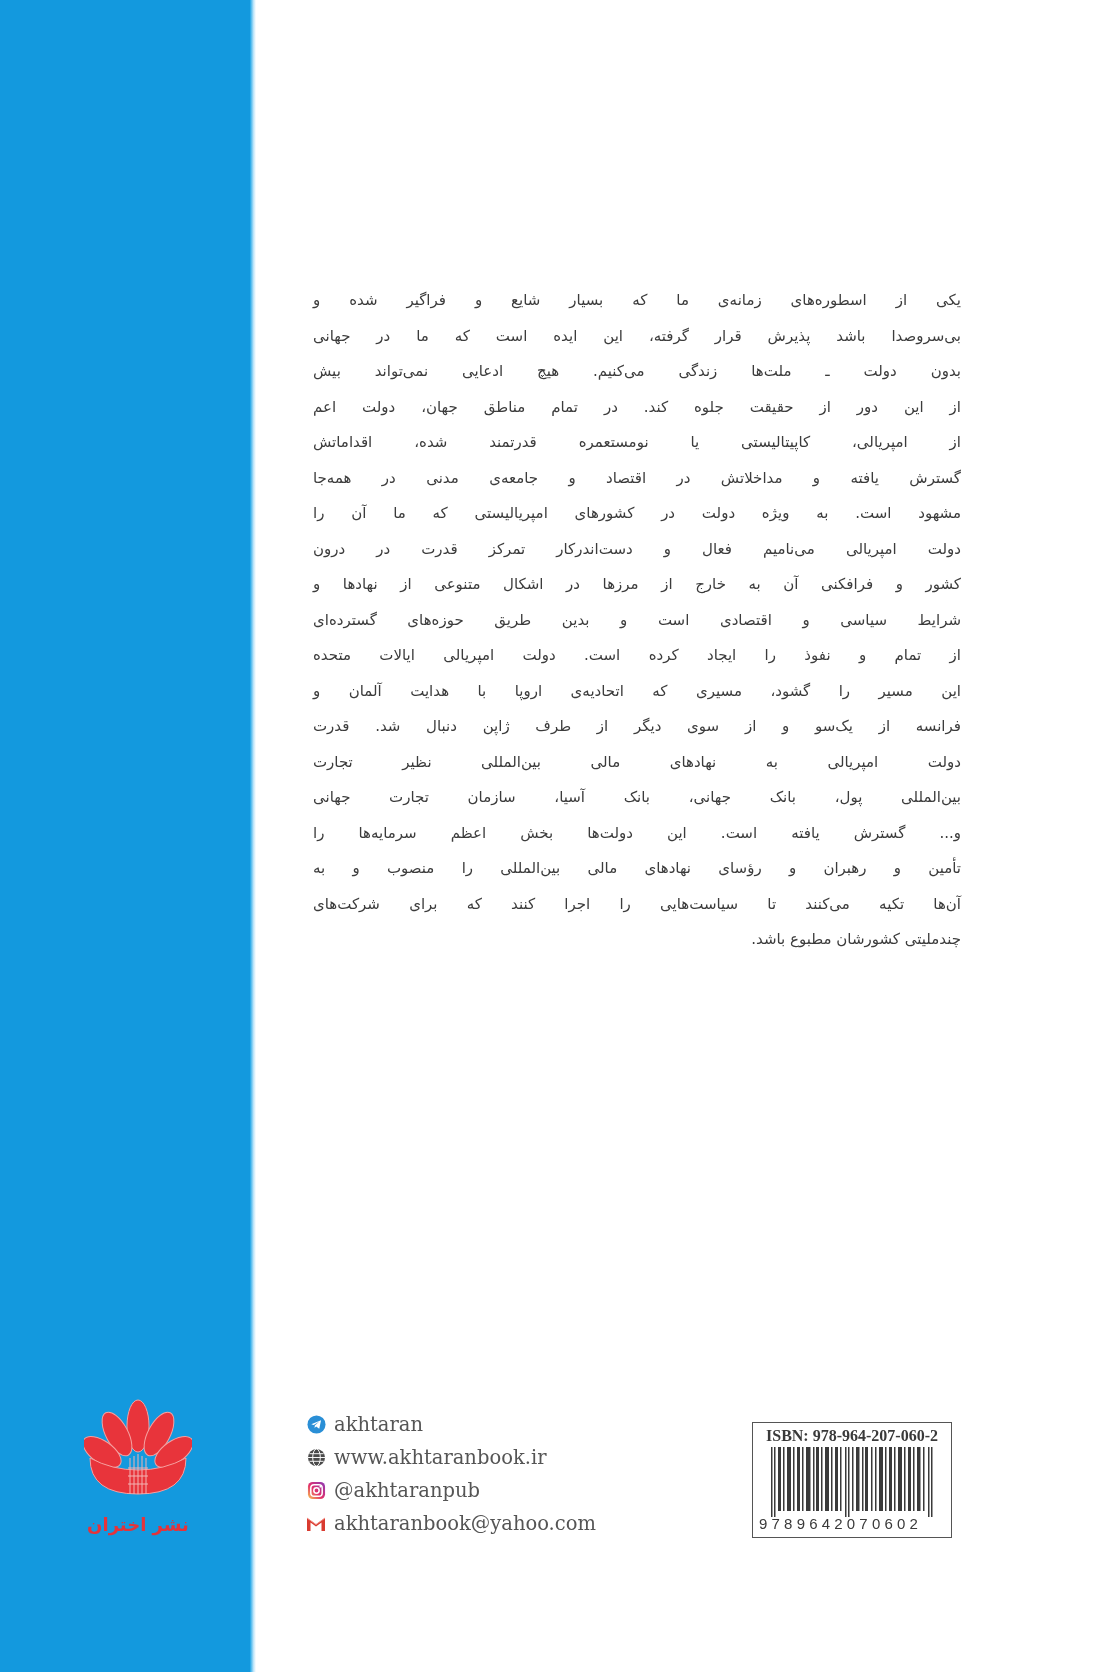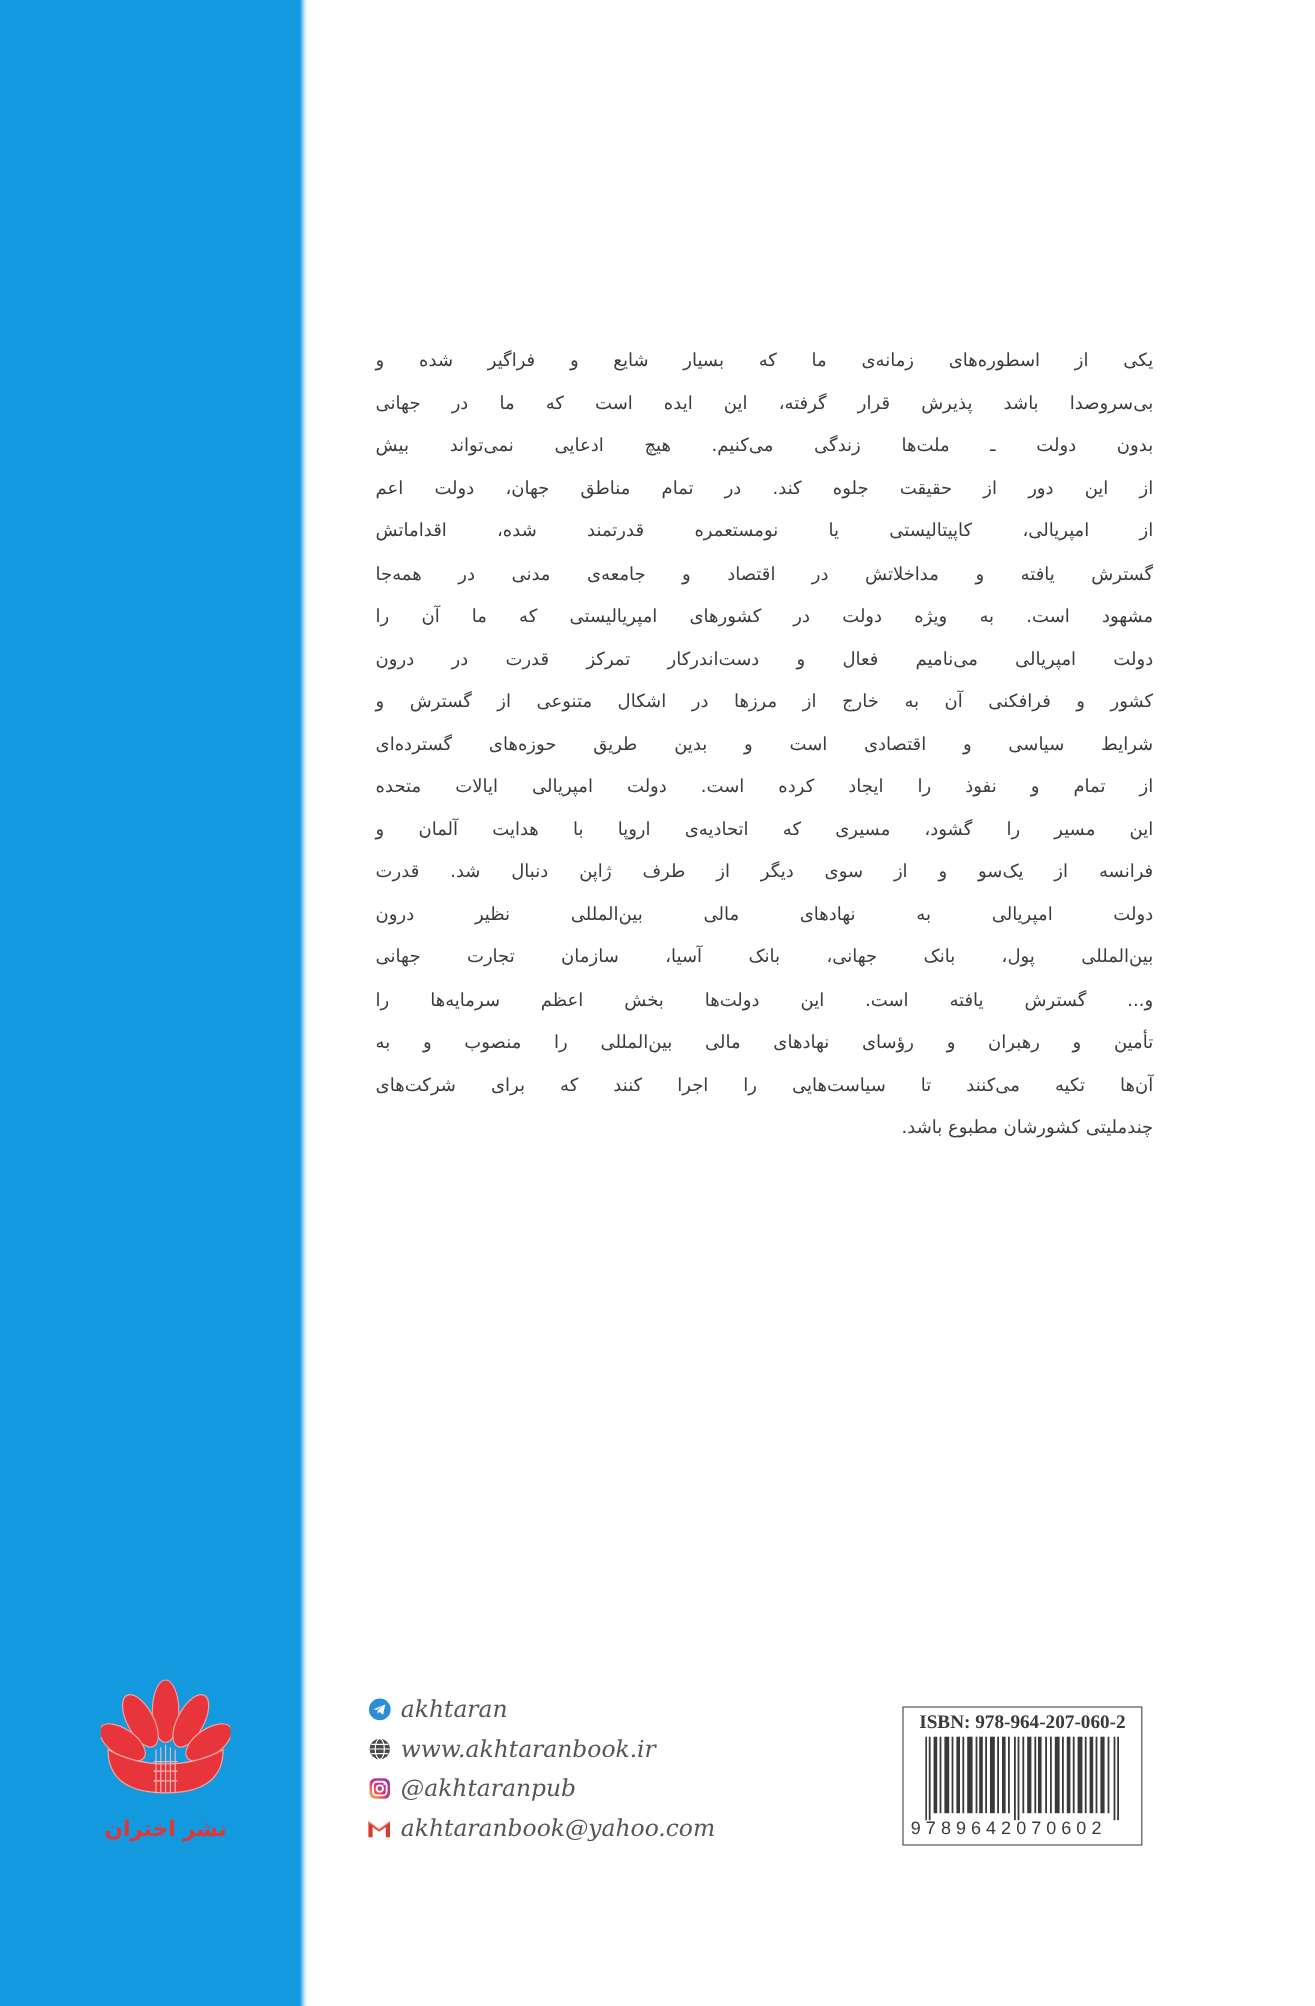--- a/index.html
+++ b/index.html
@@ -43,21 +43,21 @@
     position: absolute; left: 306px; top: 1408px; width: 330px;
   }
   .contact-row {
     display: flex; align-items: center; height: 33px;
   }
   .contact-icon {
     width: 20px; height: 20px; margin-right: 8px; flex: 0 0 20px;
     display: flex; align-items: center; justify-content: center;
   }
   .contact-text {
-    font-family: "DejaVu Serif", serif; font-style: italic;
+    font-family: "DejaVu Serif", serif; 
     font-size: 19.5px; color: #555555; white-space: nowrap;
   }
 
   .barcode-box {
     position: absolute; left: 752px; top: 1422px; width: 200px; height: 116px;
     border: 1.5px solid #555; box-sizing: border-box; background: #fff;
   }
   .isbn-label {
     position: absolute; left: 0; top: 4px; width: 100%; text-align: center;
     font-family: "Liberation Serif", serif; font-weight: bold; font-size: 16px;
@@ -80,26 +80,26 @@
 
 <div class="blurb">
   <span class="line">یکی از اسطوره‌های زمانه‌ی ما که بسیار شایع و فراگیر شده و</span>
   <span class="line">بی‌سروصدا باشد پذیرش قرار گرفته، این ایده است که ما در جهانی</span>
   <span class="line">بدون دولت ـ ملت‌ها زندگی می‌کنیم. هیچ ادعایی نمی‌تواند بیش</span>
   <span class="line">از این دور از حقیقت جلوه کند. در تمام مناطق جهان، دولت اعم</span>
   <span class="line">از امپریالی، کاپیتالیستی یا نومستعمره قدرتمند شده، اقداماتش</span>
   <span class="line">گسترش یافته و مداخلاتش در اقتصاد و جامعه‌ی مدنی در همه‌جا</span>
   <span class="line">مشهود است. به ویژه دولت در کشورهای امپریالیستی که ما آن را</span>
   <span class="line">دولت امپریالی می‌نامیم فعال و دست‌اندرکار تمرکز قدرت در درون</span>
-  <span class="line">کشور و فرافکنی آن به خارج از مرزها در اشکال متنوعی از گسترش و</span>
+  <span class="line">کشور و فرافکنی آن به خارج از مرزها در اشکال متنوعی از نهادها و</span>
   <span class="line">شرایط سیاسی و اقتصادی است و بدین طریق حوزه‌های گسترده‌ای</span>
   <span class="line">از تمام و نفوذ را ایجاد کرده است. دولت امپریالی ایالات متحده</span>
   <span class="line">این مسیر را گشود، مسیری که اتحادیه‌ی اروپا با هدایت آلمان و</span>
   <span class="line">فرانسه از یک‌سو و از سوی دیگر از طرف ژاپن دنبال شد. قدرت</span>
-  <span class="line">دولت امپریالی به نهادهای مالی بین‌المللی نظیر درون</span>
+  <span class="line">دولت امپریالی به نهادهای مالی بین‌المللی نظیر تجارت</span>
   <span class="line">بین‌المللی پول، بانک جهانی، بانک آسیا، سازمان تجارت جهانی</span>
   <span class="line">و... گسترش یافته است. این دولت‌ها بخش اعظم سرمایه‌ها را</span>
   <span class="line">تأمین و رهبران و رؤسای نهادهای مالی بین‌المللی را منصوب و به</span>
   <span class="line">آن‌ها تکیه می‌کنند تا سیاست‌هایی را اجرا کنند که برای شرکت‌های</span>
   <span class="line last">چندملیتی کشورشان مطبوع باشد.</span>
 </div>
 
 <div class="logo">
   <svg width="108" height="100" viewBox="0 0 108 100">
     <g fill="#e8343b" stroke="#f6a0a0" stroke-width="1">

